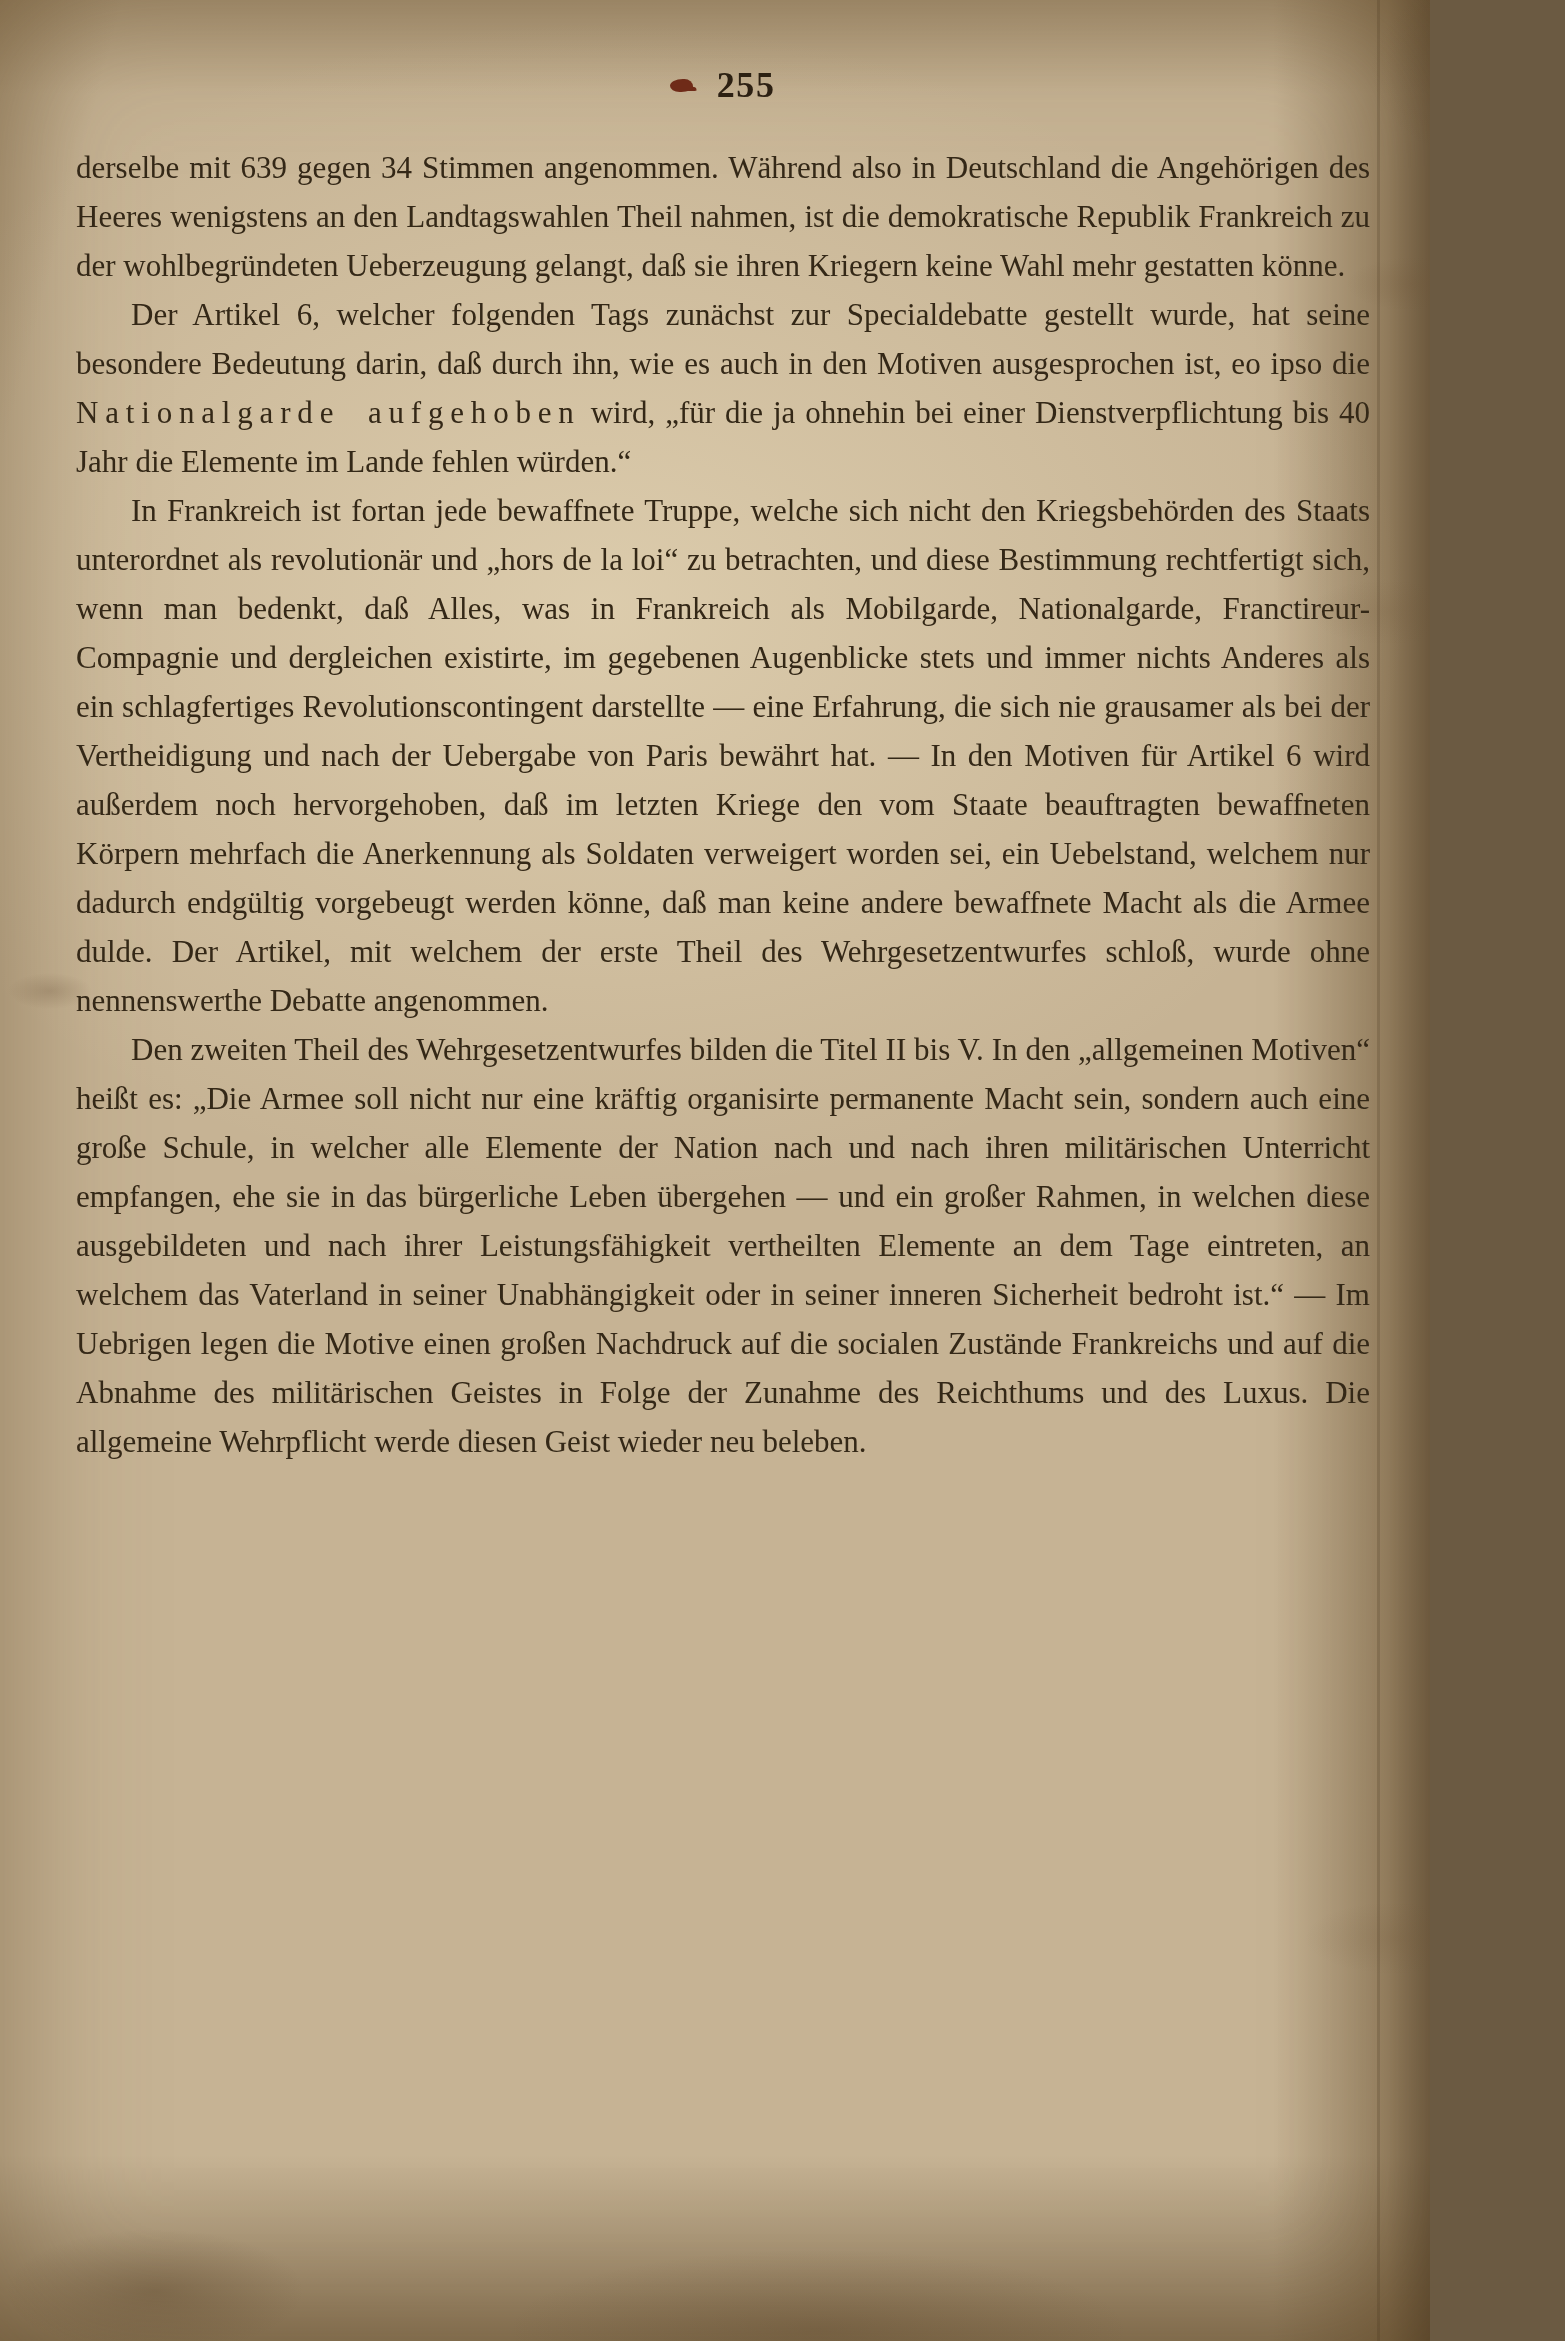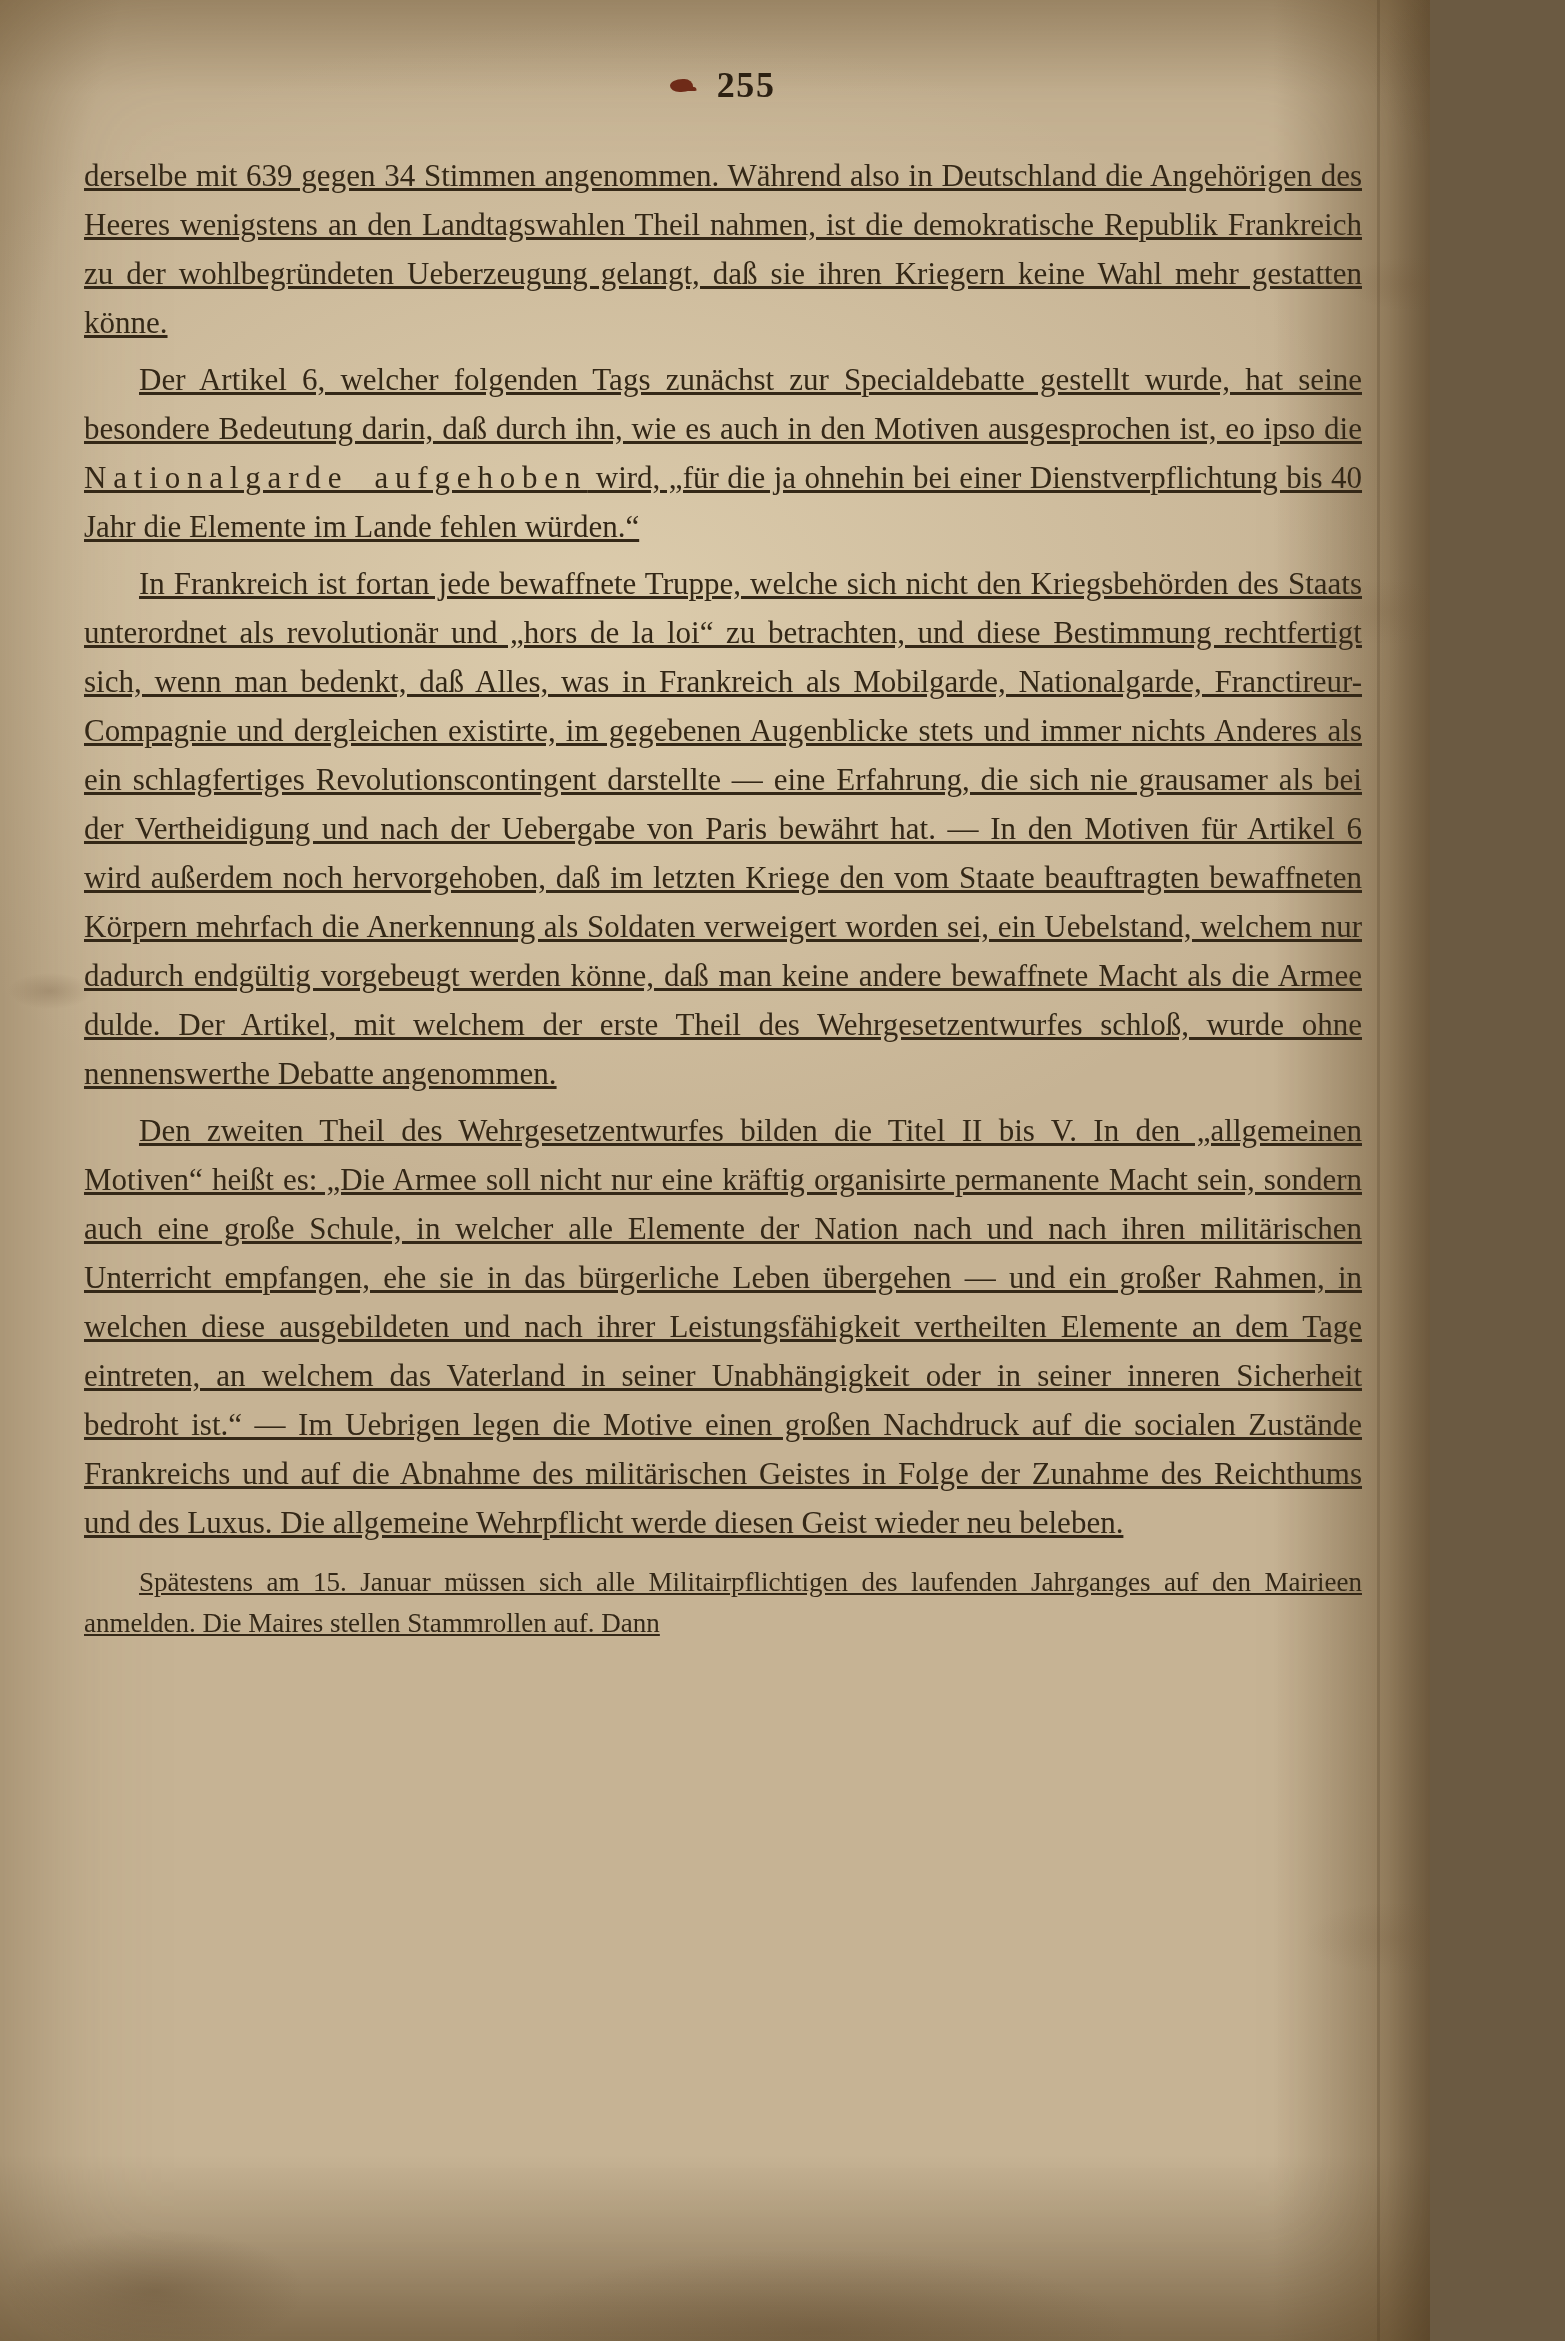--- a/index.html
+++ b/index.html
@@ -50,37 +50,36 @@
     font-size:36px;font-weight:bold;letter-spacing:1.7px;color:#2c2012;
     vertical-align:middle;
   }
   .text-block{
     position:absolute;top:143px;left:76px;width:1294px;
     text-align:justify;
     font-size:31px;line-height:49px;
     hyphens:auto;
     -webkit-hyphens:auto;
   }
-  .para{margin:8px;text-decoration:underline;}
+  .para{margin:0;}
   .para.indent{text-indent:55px;}
   .para.small{font-size:27px;line-height:41px;padding-top:6.9px;}
   .spaced{letter-spacing:0.22em;word-spacing:0.35em;}
 </style>
 </head>
 <body>
 
 <div class="page">
   <div class="texture"></div>
   <div class="crease"></div>
 
   <div class="header">
     <span class="ink-blot"></span><span class="page-number">255</span>
   </div>
 
   <div class="text-block" id="text-block">
       <p class="para"><span>derselbe mit 639 gegen 34 Stimmen angenommen.  Während also in Deutschland die Angehörigen des Heeres wenigstens an den Landtagswahlen Theil nahmen, ist die demokratische Republik Frankreich zu der wohlbegründeten Ueberzeugung gelangt, daß sie ihren Kriegern keine Wahl mehr gestatten könne.</span></p>
       <p class="para indent"><span>Der Artikel 6, welcher folgenden Tags zunächst zur Specialdebatte gestellt wurde, hat seine besondere Bedeutung darin, daß durch ihn, wie es auch in den Motiven ausgesprochen ist, eo ipso die </span><span class="spaced">Nationalgarde aufgehoben</span><span> wird, „für die ja ohnehin bei einer Dienstverpflichtung bis 40 Jahr die Elemente im Lande fehlen würden.“</span></p>
       <p class="para indent"><span>In Frankreich ist fortan jede bewaffnete Truppe, welche sich nicht den Kriegsbehörden des Staats unterordnet als revolutionär und „hors de la loi“ zu betrachten, und diese Bestimmung rechtfertigt sich, wenn man bedenkt, daß Alles, was in Frankreich als Mobilgarde, Nationalgarde, Franctireur-Compagnie und dergleichen existirte, im gegebenen Augenblicke stets und immer nichts Anderes als ein schlagfertiges Revolutionscontingent darstellte — eine Erfahrung, die sich nie grausamer als bei der Vertheidigung und nach der Uebergabe von Paris bewährt hat. — In den Motiven für Artikel 6 wird außerdem noch hervorgehoben, daß im letzten Kriege den vom Staate beauftragten bewaffneten Körpern mehrfach die Anerkennung als Soldaten verweigert worden sei, ein Uebelstand, welchem nur dadurch endgültig vorgebeugt werden könne, daß man keine andere bewaffnete Macht als die Armee dulde.  Der Artikel, mit welchem der erste Theil des Wehrgesetzentwurfes schloß, wurde ohne nennenswerthe Debatte angenommen.</span></p>
       <p class="para indent"><span>Den zweiten Theil des Wehrgesetzentwurfes bilden die Titel II bis V. In den „allgemeinen Motiven“ heißt es: „Die Armee soll nicht nur eine kräftig organisirte permanente Macht sein, sondern auch eine große Schule, in welcher alle Elemente der Nation nach und nach ihren militärischen Unterricht empfangen, ehe sie in das bürgerliche Leben übergehen — und ein großer Rahmen, in welchen diese ausgebildeten und nach ihrer Leistungsfähigkeit vertheilten Elemente an dem Tage eintreten, an welchem das Vaterland in seiner Unabhängigkeit oder in seiner inneren Sicherheit bedroht ist.“ — Im Uebrigen legen die Motive einen großen Nachdruck auf die socialen Zustände Frankreichs und auf die Abnahme des militärischen Geistes in Folge der Zunahme des Reichthums und des Luxus.  Die allgemeine Wehrpflicht werde diesen Geist wieder neu beleben.</span></p>
-      <p class="para indent small"><span>Spätestens am 15. Januar müssen sich alle Militairpflichtigen des laufenden Jahrganges auf den Mairieen anmelden.  Die Maires stellen Stammrollen auf.  Dann</span></p>
     </div>
 </div>
 
 
 </body></html>

